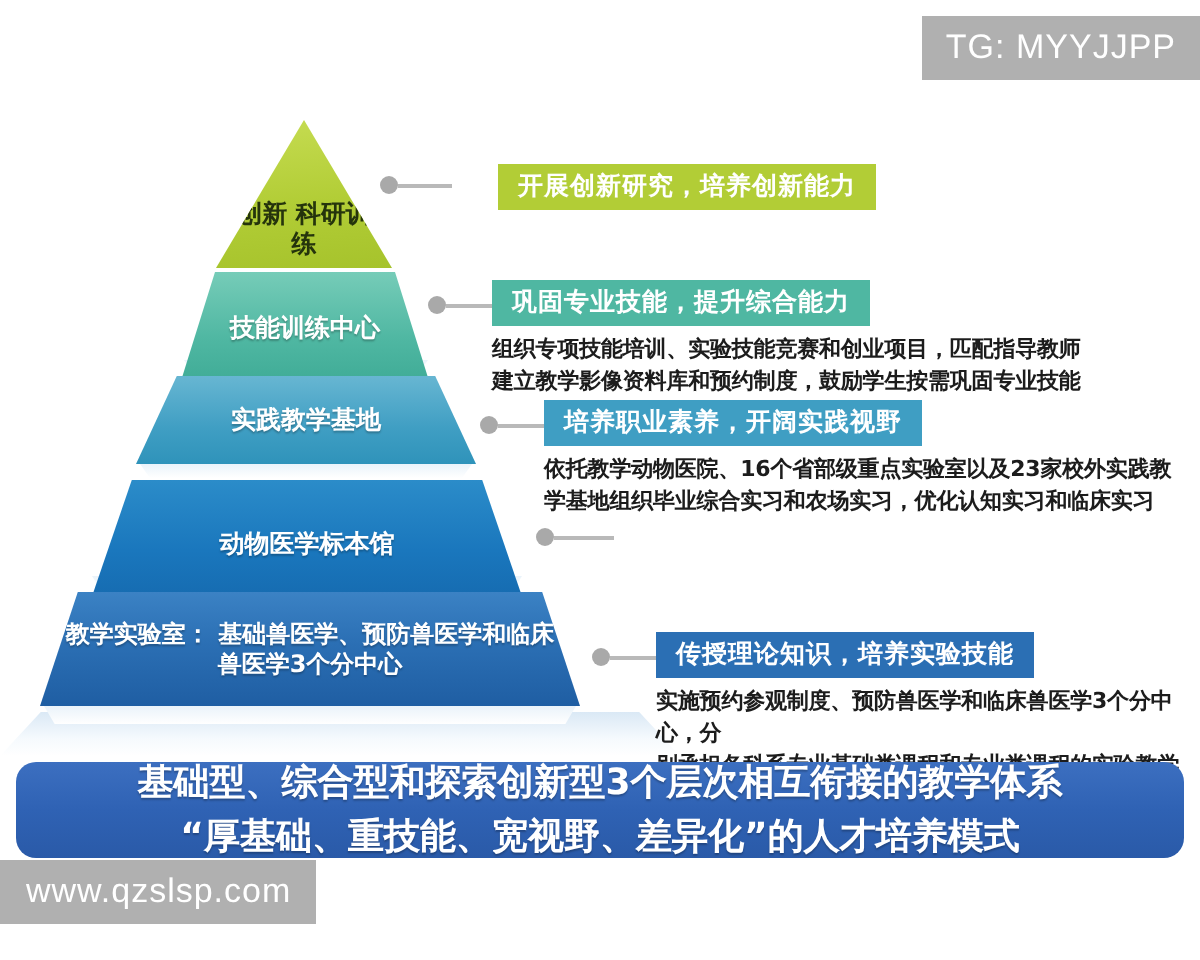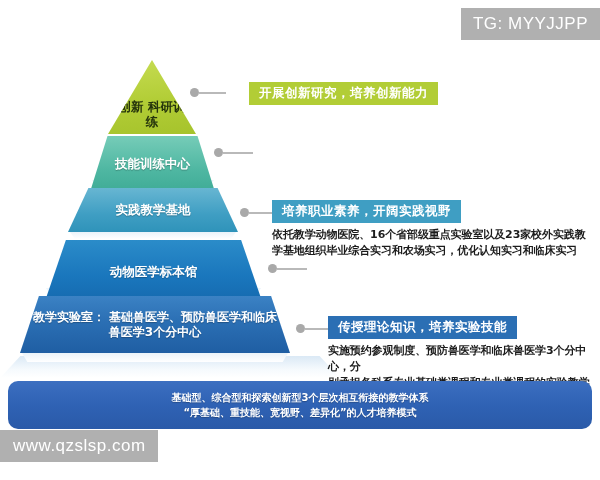--- a/index.html
+++ b/index.html
@@ -185,21 +185,21 @@
     box-sizing: border-box;
     border-radius: 10px;
     background: linear-gradient(180deg,#3c6fc0 0%, #2f62b4 50%, #2a5aa8 100%);
     color: #ffffff;
     display: flex;
     flex-direction: column;
     align-items: center;
     justify-content: center;
     font-family: "DejaVu Sans", "Liberation Sans", sans-serif;
     font-weight: bold;
-    font-size: 10px;
+    font-size: 18px;
     line-height: 1.5;
     text-align: center;
     text-shadow: 0 1px 1px rgba(0,0,0,.25);
   }
 </style>
 </head>
 <body>
 
 <div id="stage">
 
@@ -249,20 +249,25 @@
   </div>
   <div class="conn" style="left:296px; top:324px;">
     <span class="dot"></span>
     <span class="line" style="width:30px;"></span>
   </div>
 
   <div class="callout" id="co1">
     <div class="hdr">开展创新研究，培养创新能力</div>
   </div>
 
+  <div class="callout" id="co2">
+    <div class="hdr">巩固专业技能，提升综合能力</div>
+    <div class="body">组织专项技能培训、实验技能竞赛和创业项目，匹配指导教师
+建立教学影像资料库和预约制度，鼓励学生按需巩固专业技能</div>
+  </div>
 
   <div class="callout" id="co3">
     <div class="hdr">培养职业素养，开阔实践视野</div>
     <div class="body">依托教学动物医院、16个省部级重点实验室以及23家校外实践教
 学基地组织毕业综合实习和农场实习，优化认知实习和临床实习</div>
   </div>
 
 
   <div class="callout" id="co5">
     <div class="hdr">传授理论知识，培养实验技能</div>

